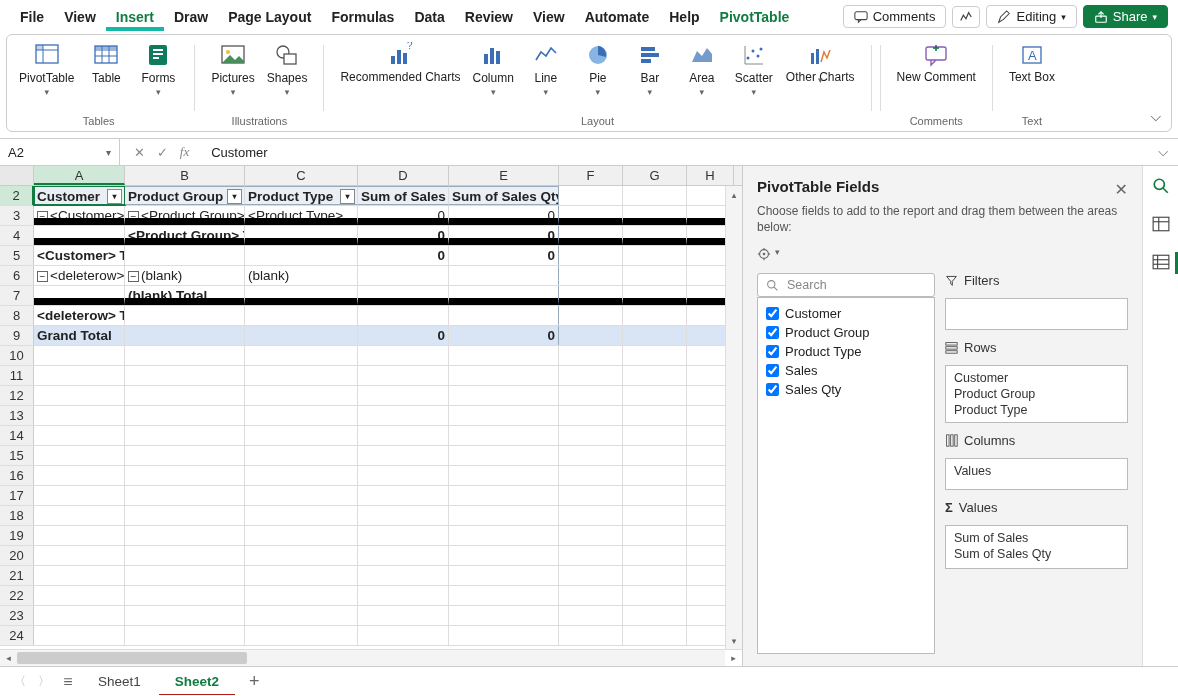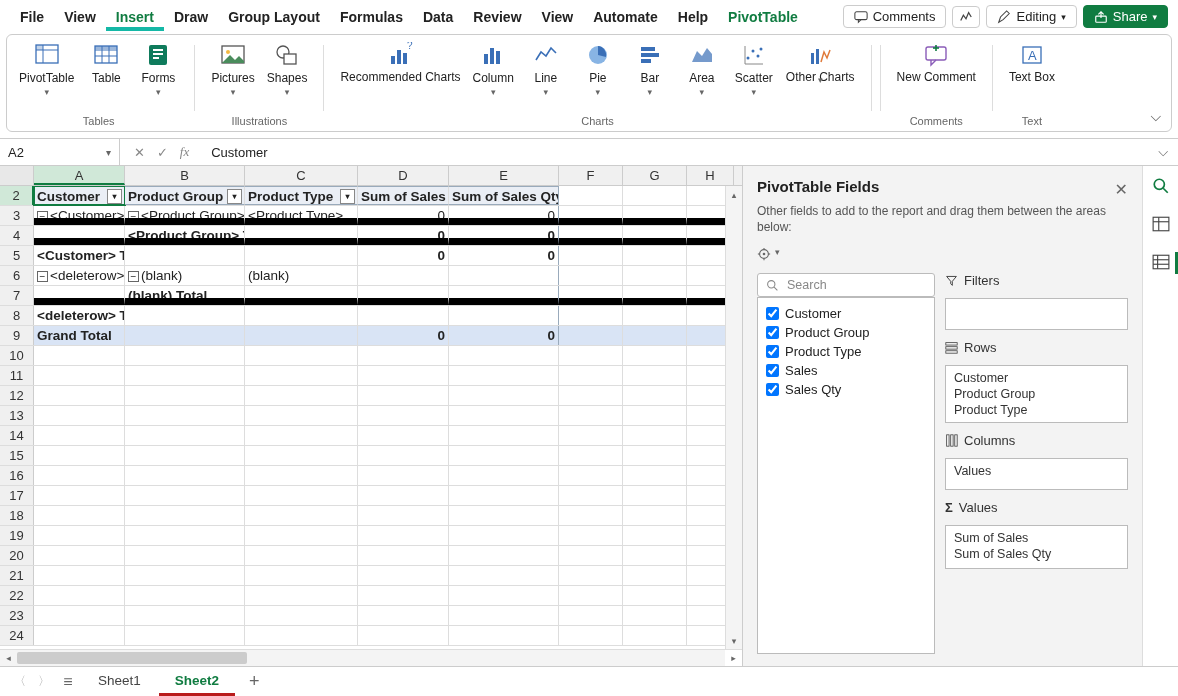--- a/index.html
+++ b/index.html
@@ -89,35 +89,35 @@
   
   .sidebar { width:36px; border-left:1px solid #ddd; display:flex; flex-direction:column; align-items:center; padding-top:10px; gap:18px;}
   .sidebar .sico { width:20px; height:20px; display:flex; align-items:center; justify-content:center; color:#444;}
   .sidebar .marker { position:absolute; right:0; width:3px; height:22px; background:#107c41;}
   
   
   .sheettabs { position:absolute; bottom:0; left:0; right:0; height:30px; border-top:1px solid #ccc; display:flex; align-items:center; gap:4px; padding:0 10px; background:#fff;}
   .sheettabs .navbtn { width:20px; text-align:center; color:#aaa; font-size:12px;}
   .sheettabs .allsheets { width:20px; text-align:center; color:#666; font-size:16px;}
   .sheettabs .tab { padding:5px 16px; font-size:13.5px; color:#444;}
-  .sheettabs .tab.active { border-bottom:3px solid #b91c1c; font-weight:600; color:#107c41;}
+  .sheettabs .tab.active { border-bottom:1px solid #b91c1c; font-weight:600; color:#107c41;}
   .sheettabs .addtab { padding:0 10px; font-size:18px; color:#666;}
   
   svg { display:block; }
 </style>
 </head>
 <body>
 
 <div class="menubar">
   <div id="menu-items" style="display:flex;">
       <div class="menu-item">File</div>
       <div class="menu-item">View</div>
       <div class="menu-item active">Insert</div>
       <div class="menu-item">Draw</div>
-      <div class="menu-item">Group Layout</div>
+      <div class="menu-item">Page Layout</div>
       <div class="menu-item">Formulas</div>
       <div class="menu-item">Data</div>
       <div class="menu-item">Review</div>
       <div class="menu-item">View</div>
       <div class="menu-item">Automate</div>
       <div class="menu-item">Help</div>
       <div class="menu-item pivot">PivotTable</div>
     </div>
   <div class="spacer"></div>
   <div class="right-btn">
@@ -301,21 +301,21 @@
             <svg width="26" height="26" viewBox="0 0 26 26">
               <rect x="4" y="11" width="3" height="11" fill="#3a6fb7"></rect>
               <rect x="9" y="7" width="3" height="15" fill="#3a6fb7"></rect>
               <path d="M14 20 L17 10 L20 16 L23 8" fill="none" stroke="#e07a3a" stroke-width="1.5"></path>
             </svg>
           </span>
           <span style="white-space:normal;line-height:1.15;">Other Charts</span>
           <span class="chev" style="margin-top:-12px;">▾</span>
         </div>
     </div>
-    <div class="ribbon-group-label">Charts</div>
+    <div class="ribbon-group-label">Layout</div>
   </div>
   <div class="ribbon-sep"></div>
   <div class="ribbon-sep"></div>
   <div class="ribbon-group">
     <div class="items">
       <div class="ribbon-btn">
           <span class="ico">
             <svg width="26" height="26" viewBox="0 0 26 26">
               <rect x="3" y="5" width="20" height="13" rx="2" fill="none" stroke="#8a5cb8" stroke-width="1.4"></rect>
               <path d="M8 18 L8 23 L13 18" fill="none" stroke="#8a5cb8" stroke-width="1.4"></path>
@@ -638,21 +638,21 @@
           <div class="arrow">◂</div>
           <div class="thumb"></div>
         </div>
       <div class="arrow">▸</div>
     </div>
   </div>
 
   <div class="pivot-panel">
     <h2>PivotTable Fields</h2>
     <span class="close">✕</span>
-    <div class="desc">Other fields to add to the report and drag them between the areas below:</div>
+    <div class="desc">Choose fields to add to the report and drag them between the areas below:</div>
     <div class="gearrow">
       <svg width="14" height="14" viewBox="0 0 16 16">
           <circle cx="8" cy="8" r="5" fill="none" stroke="#666" stroke-width="1.3"></circle>
           <circle cx="8" cy="8" r="1.5" fill="#666"></circle>
           <g stroke="#666" stroke-width="1.3">
             <line x1="8" y1="1" x2="8" y2="3"></line>
             <line x1="8" y1="13" x2="8" y2="15"></line>
             <line x1="1" y1="8" x2="3" y2="8"></line>
             <line x1="13" y1="8" x2="15" y2="8"></line>
           </g>

